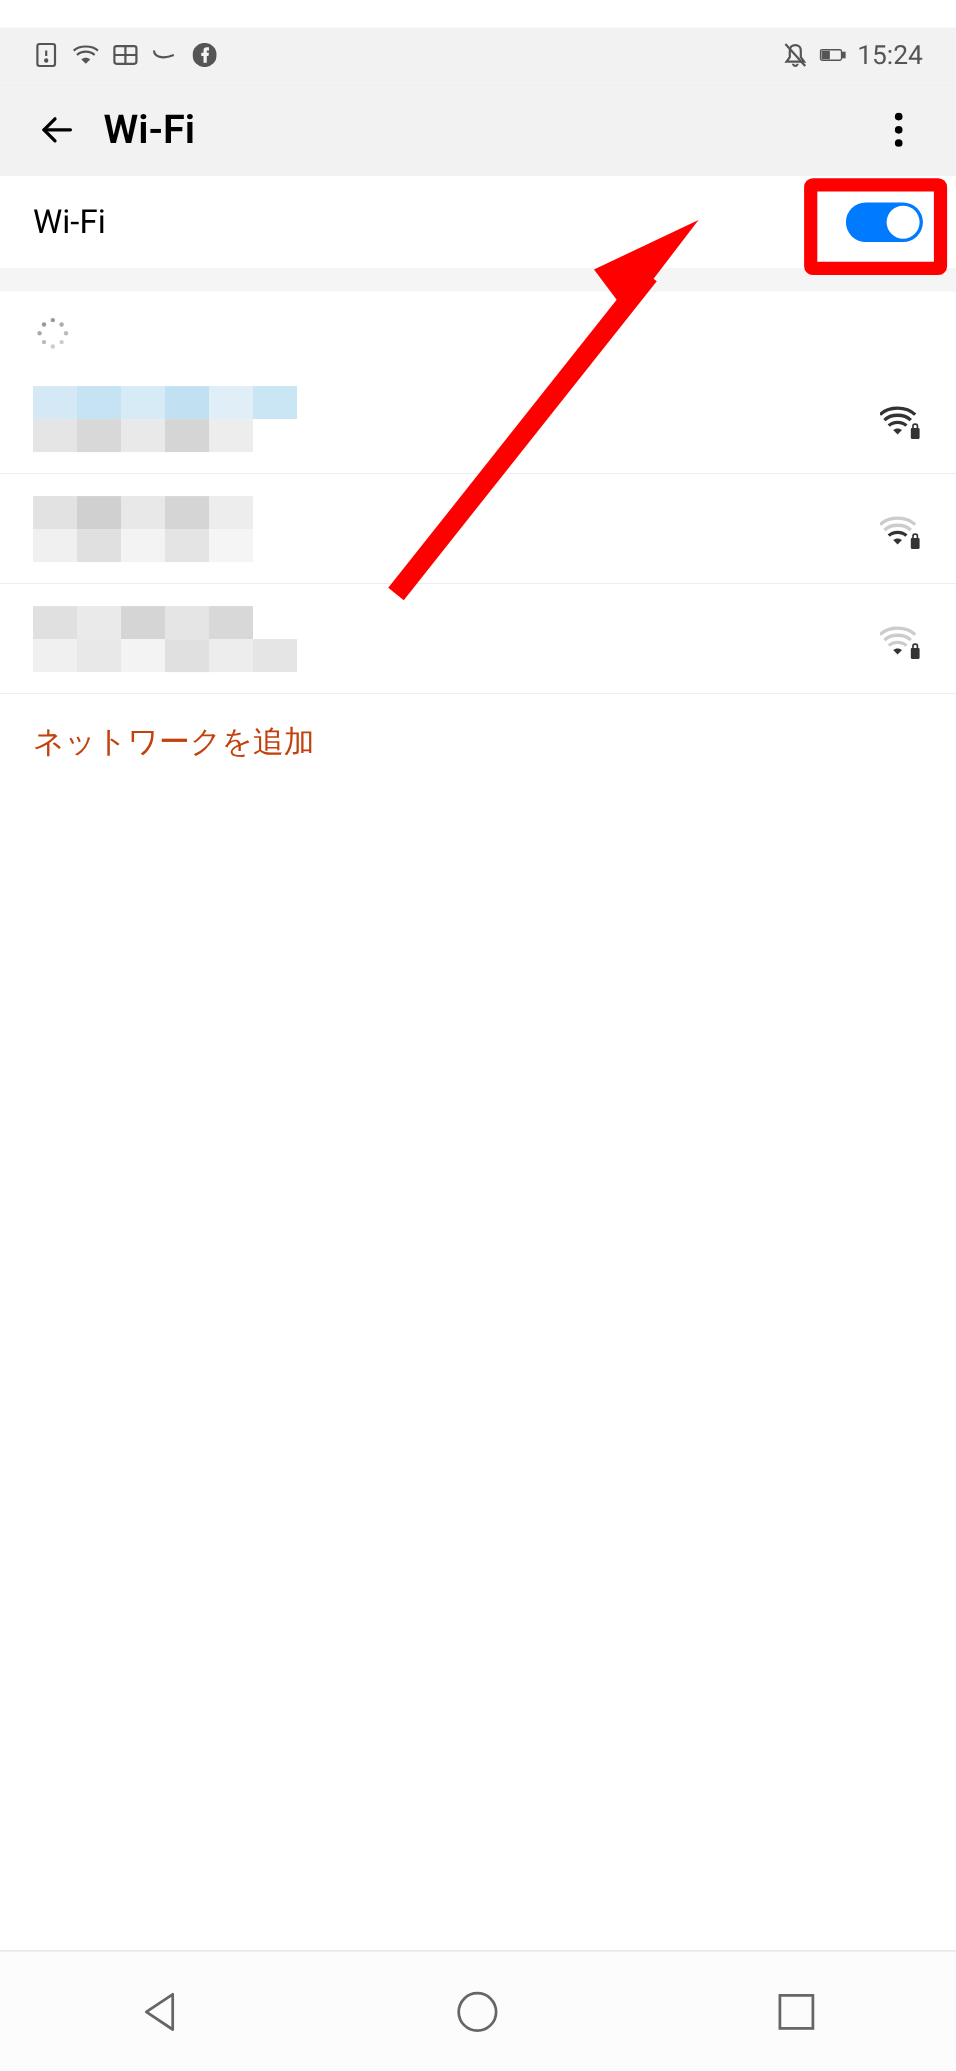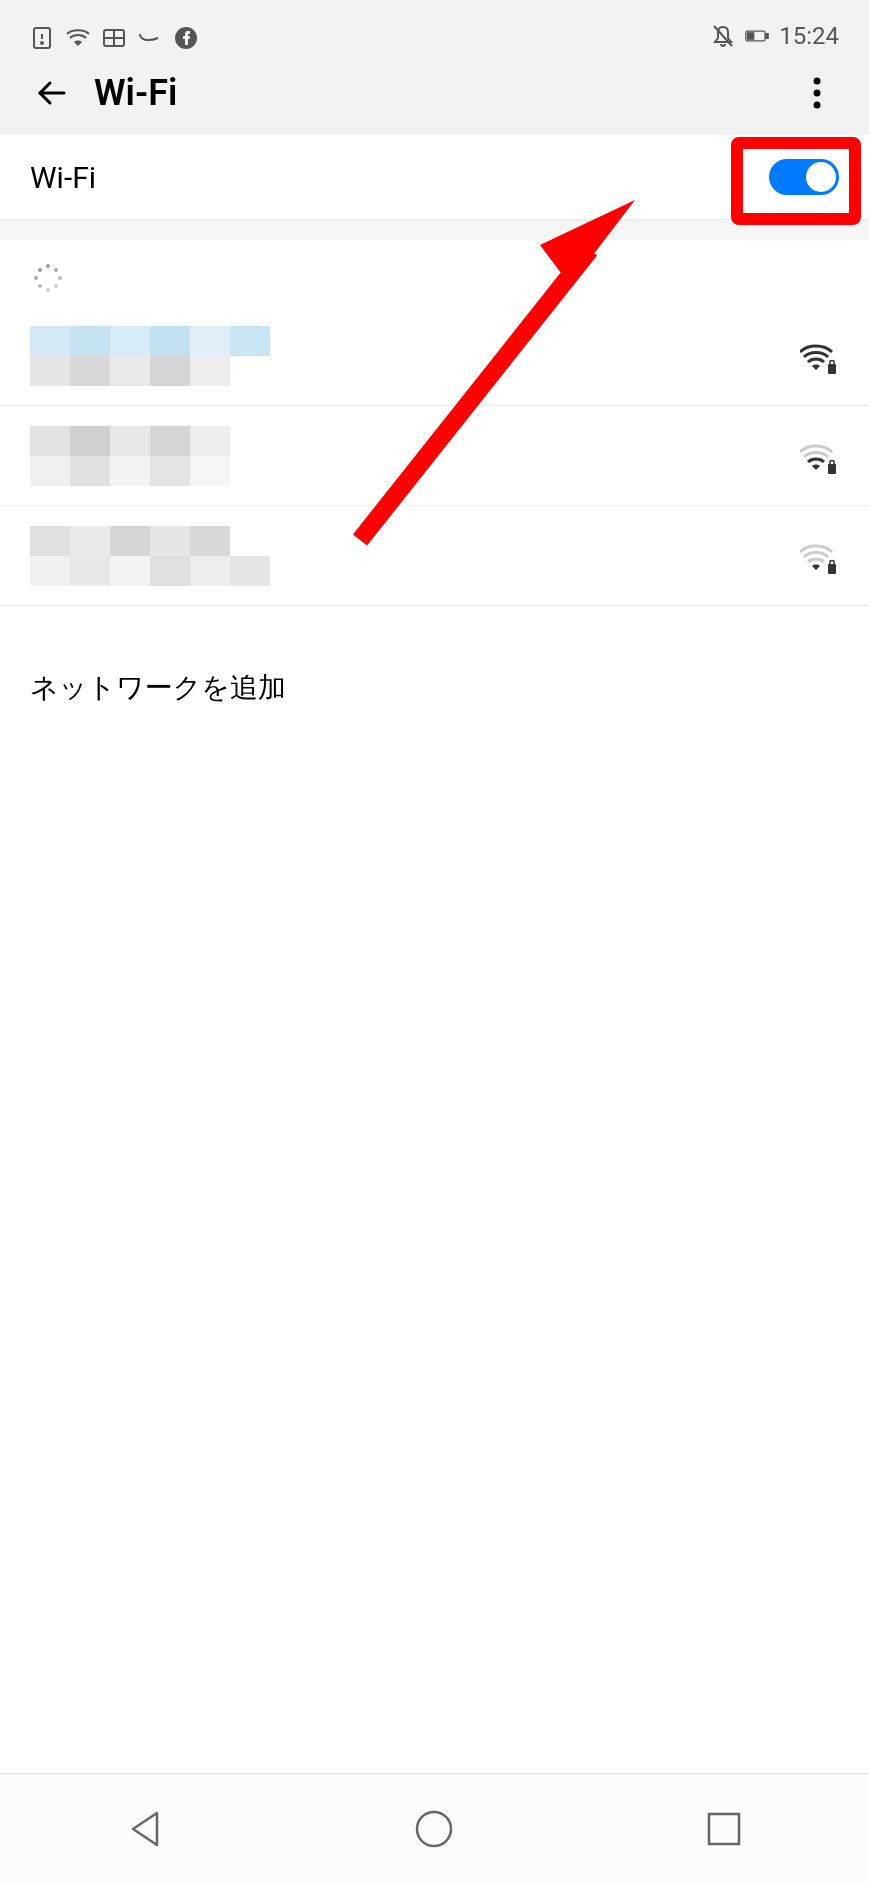--- a/index.html
+++ b/index.html
@@ -12,24 +12,25 @@
       background: #fff;
       width: 869px;
       height: 1883px;
       position: relative;
       overflow: hidden;
     }
     .status-bar {
       height: 50px;
       background: #f2f2f2;
       display: flex;
-      align-items: flex-end;
+      align-items: center;
       justify-content: space-between;
       padding: 0 30px;
       color: #555;
+      margin-top: 25px;
     }
     .status-left {
       display: flex;
       align-items: center;
       gap: 12px;
     }
     .status-right {
       display: flex;
       align-items: center;
       gap: 10px;
@@ -174,22 +175,21 @@
       align-items: flex-end;
       justify-content: center;
       position: relative;
     }
     .add-network {
       padding: 25px 30px;
       cursor: pointer;
     }
     .add-network-text {
       font-size: 28px;
-      color: #000000;
-      margin-top: 38px;
+      color: #c2410c;
     }
     .nav-bar {
       position: absolute;
       bottom: 0;
       left: 0;
       right: 0;
       height: 110px;
       background: #fcfcfc;
       border-top: 1px solid #ddd;
       display: flex;

